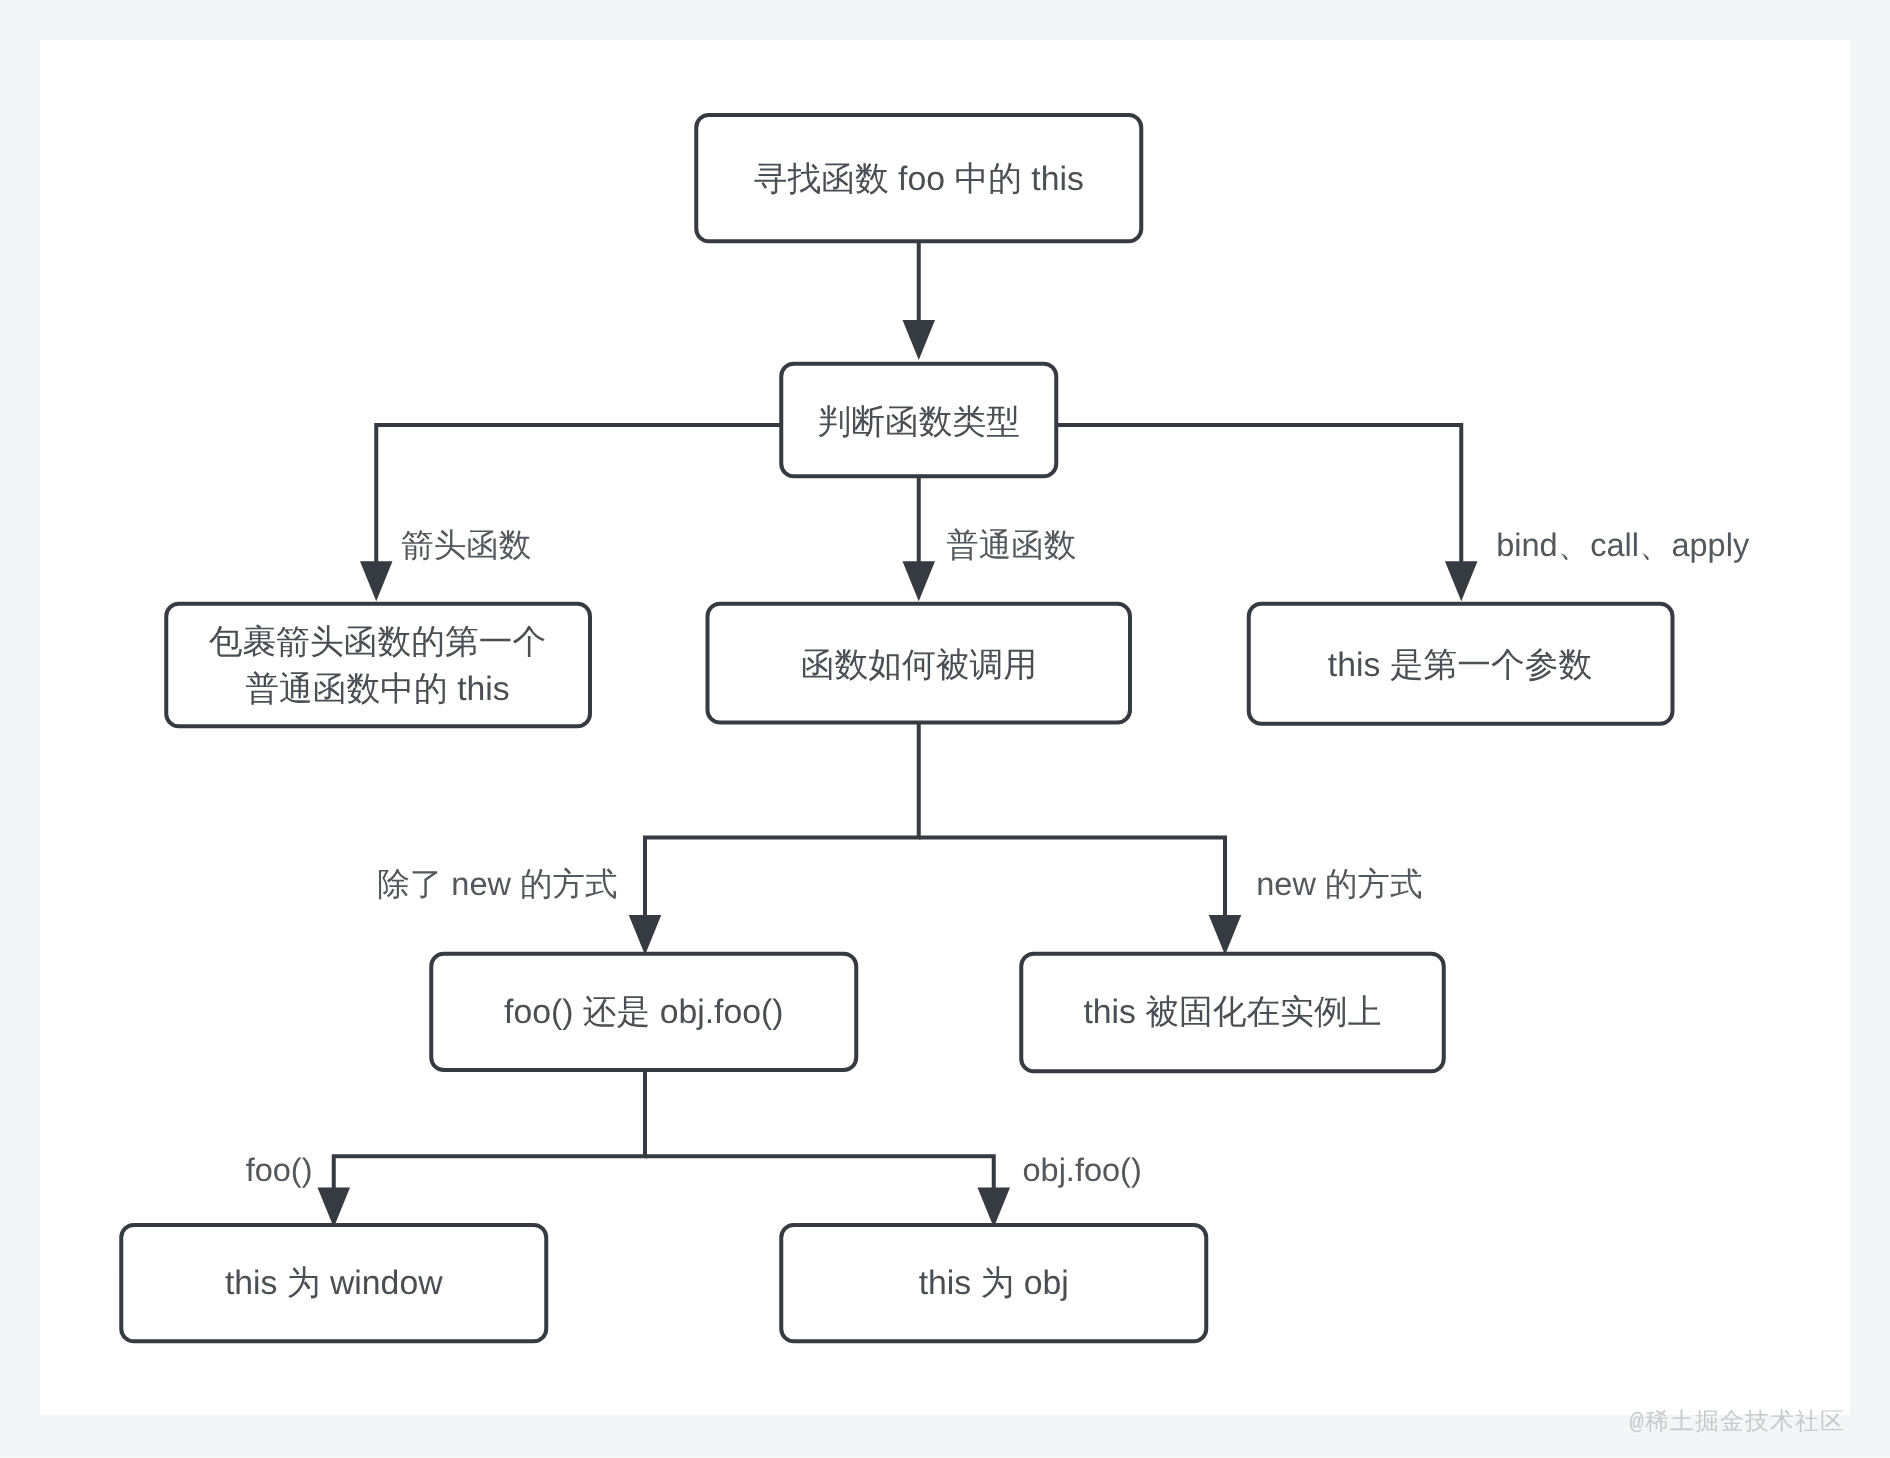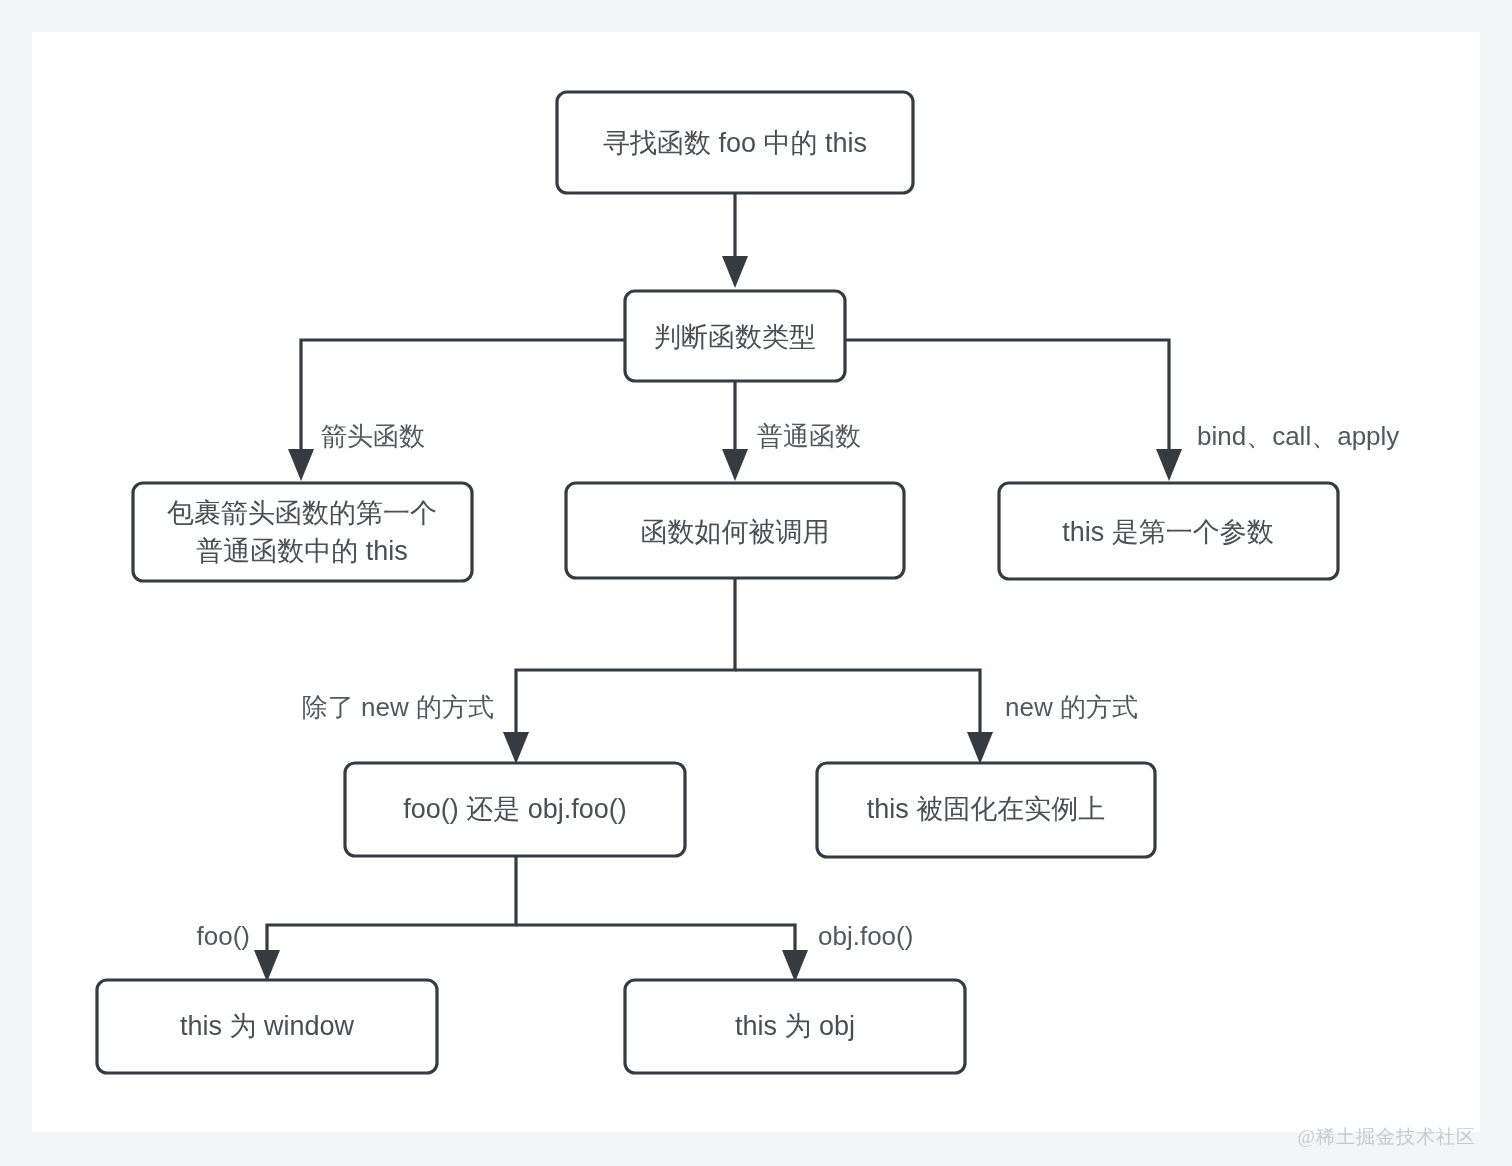--- a/index.html
+++ b/index.html
@@ -64,21 +64,21 @@
     font-family: "Liberation Sans", "DejaVu Sans", sans-serif;
     font-size: 26px;
     dominant-baseline: middle;
   }
   .edge-label.anchor-start { text-anchor: start; }
   .edge-label.anchor-end { text-anchor: end; }
   #watermark {
     position: absolute;
     right: 36px;
     bottom: 16px;
-    font-family: Liberation Serif, serif;
+    font-family: Liberation Mono, monospace;
     font-size: 19px;
     color: #c7cacd;
     letter-spacing: 1px;
     user-select: none;
     white-space: nowrap;
   }
 </style>
 </head>
 <body>
 

